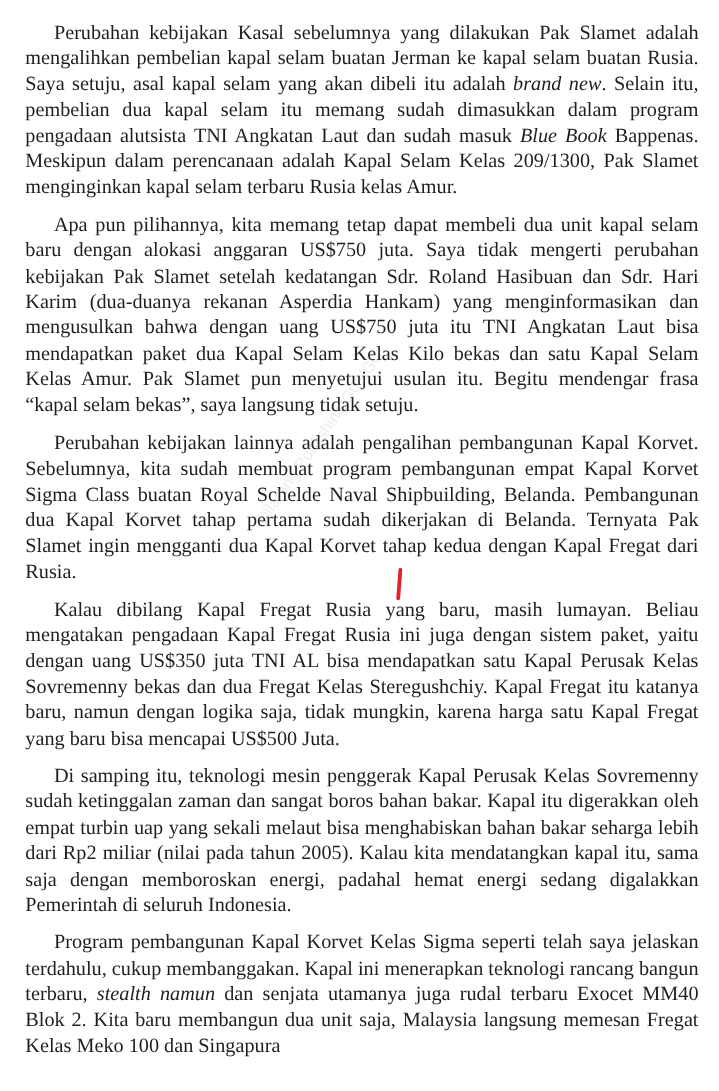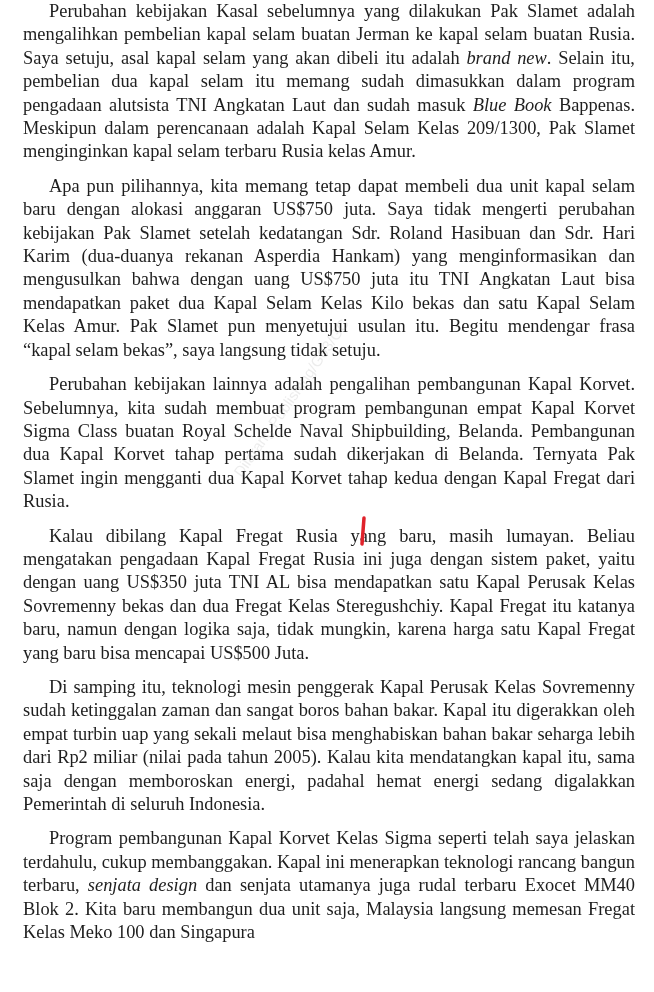--- a/index.html
+++ b/index.html
@@ -3,41 +3,41 @@
 <meta charset="utf-8">
 <style>
   html, body { margin: 0; padding: 0; background: #ffffff; }
   body { width: 654px; height: 992px; overflow: hidden; position: relative; }
   .page {
     position: absolute; left: 23px; top: 0; width: 612px;
     font-family: "Liberation Serif", "DejaVu Serif", serif;
     font-size: 18.4px; line-height: 23.4px; color: #1e1e1e;
   }
   .para { margin: 0 0 11px 0; text-indent: 26px; text-align: justify; }
-  .para:first-child { margin-top: 0; }
+  .para:first-child { margin-top: 18px; }
   em { font-style: italic; }
   .watermark {
     position: absolute; left: 230px; top: 470px;
     transform: rotate(-55deg); transform-origin: left top;
     font-family: "Liberation Sans", sans-serif; font-size: 15px;
     color: rgba(150,150,150,0.18); white-space: nowrap;
   }
   .red-mark {
     position: absolute; left: 360px; top: 516px; width: 6px; height: 30px;
   }
 </style>
 </head>
 <body>
 
 <div class="page" id="page">
     <p class="para"><span>Perubahan kebijakan Kasal sebelumnya yang dilakukan Pak Slamet adalah mengalihkan pembelian kapal selam buatan Jerman ke kapal selam buatan Rusia. Saya setuju, asal kapal selam yang akan dibeli itu adalah </span><em>brand new</em><span>. Selain itu, pembelian dua kapal selam itu memang sudah dimasukkan dalam program pengadaan alutsista TNI Angkatan Laut dan sudah masuk </span><em>Blue Book</em><span> Bappenas. Meskipun dalam perencanaan adalah Kapal Selam Kelas 209/1300, Pak Slamet menginginkan kapal selam terbaru Rusia kelas Amur.</span></p>
     <p class="para"><span>Apa pun pilihannya, kita memang tetap dapat membeli dua unit kapal selam baru dengan alokasi anggaran US$750 juta. Saya tidak mengerti per­ubahan kebijakan Pak Slamet setelah kedatangan Sdr. Roland Hasibuan dan Sdr. Hari Karim (dua-duanya rekanan Asperdia Hankam) yang menginformasikan dan mengusulkan bahwa dengan uang US$750 juta itu TNI Angkatan Laut bisa mendapatkan paket dua Kapal Selam Kelas Kilo bekas dan satu Kapal Selam Kelas Amur. Pak Slamet pun menyetujui usulan itu. Begitu mendengar frasa “kapal selam bekas”, saya langsung tidak setuju.</span></p>
     <p class="para"><span>Perubahan kebijakan lainnya adalah pengalihan pembangunan Kapal Korvet. Sebelumnya, kita sudah membuat program pembangunan empat Kapal Korvet Sigma Class buatan Royal Schelde Naval Shipbuilding, Belanda. Pembangunan dua Kapal Korvet tahap pertama sudah dikerjakan di Belanda. Ternyata Pak Slamet ingin mengganti dua Kapal Korvet tahap kedua dengan Kapal Fregat dari Rusia.</span></p>
     <p class="para"><span>Kalau dibilang Kapal Fregat Rusia yang baru, masih lumayan. Beliau mengatakan pengadaan Kapal Fregat Rusia ini juga dengan sistem paket, yaitu dengan uang US$350 juta TNI AL bisa mendapatkan satu Kapal Perusak Kelas Sovremenny bekas dan dua Fregat Kelas Steregushchiy. Kapal Fregat itu katanya baru, namun dengan logika saja, tidak mungkin, karena harga satu Kapal Fregat yang baru bisa mencapai US$500 Juta.</span></p>
     <p class="para"><span>Di samping itu, teknologi mesin penggerak Kapal Perusak Kelas Sovremenny sudah ketinggalan zaman dan sangat boros bahan bakar. Kapal itu digerakkan oleh empat turbin uap yang sekali melaut bisa menghabiskan bahan bakar seharga lebih dari Rp2 miliar (nilai pada tahun 2005). Kalau kita mendatangkan kapal itu, sama saja dengan memboroskan energi, padahal hemat energi sedang digalakkan Pemerintah di seluruh Indonesia.</span></p>
-    <p class="para"><span>Program pembangunan Kapal Korvet Kelas Sigma seperti telah saya jelaskan terdahulu, cukup membanggakan. Kapal ini menerapkan tekno­logi rancang bangun terbaru, </span><em>senjata design</em><span> dan senjata utamanya juga rudal terbaru Exocet MM40 Blok 2. Kita baru membangun dua unit saja, Malaysia langsung memesan Fregat Kelas Meko 100 dan Singapura</span></p>
+    <p class="para"><span>Program pembangunan Kapal Korvet Kelas Sigma seperti telah saya jelaskan terdahulu, cukup membanggakan. Kapal ini menerapkan tekno­logi rancang bangun terbaru, </span><em>stealth namun</em><span> dan senjata utamanya juga rudal terbaru Exocet MM40 Blok 2. Kita baru membangun dua unit saja, Malaysia langsung memesan Fregat Kelas Meko 100 dan Singapura</span></p>
   </div>
 
 <div class="watermark">Dilarang Publishing/G03/GC</div>
 
 <svg class="red-mark" viewBox="0 0 6 30">
   <path id="redpath" d="M4 2 L2 28" stroke="#e0222b" stroke-width="3.5" stroke-linecap="round" fill="none"></path>
 </svg>
 
 </body></html>

